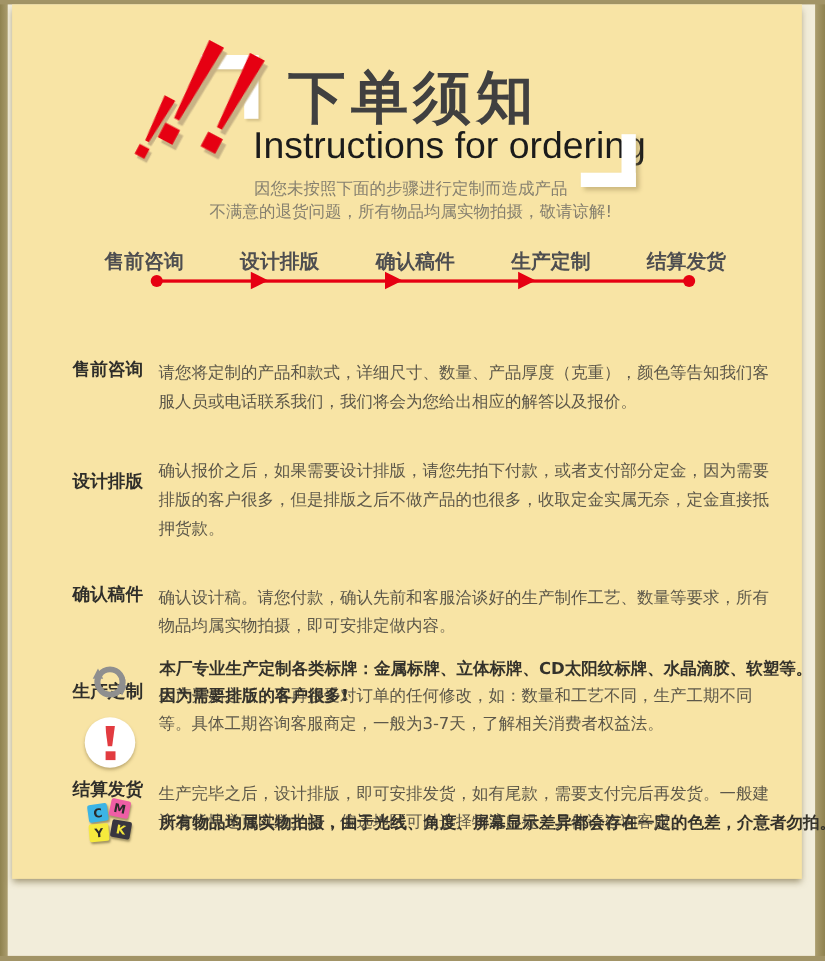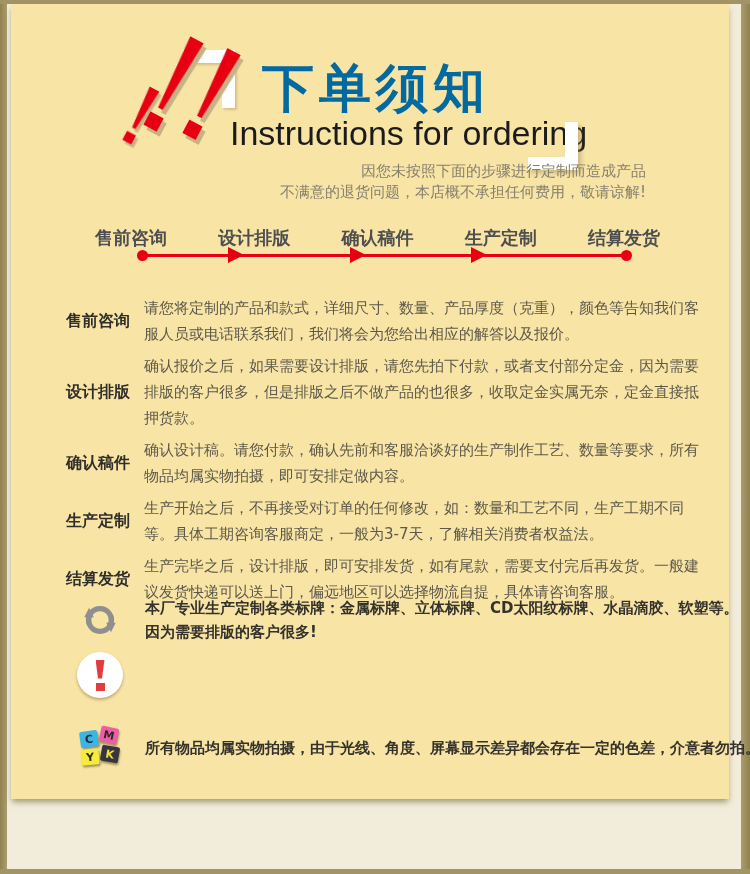--- a/index.html
+++ b/index.html
@@ -29,42 +29,42 @@
   .excl-bar { background:#e60012; clip-path:polygon(14% 0,86% 0,62% 100%,38% 100%); }
   .excl-dot { background:#e60012; margin:7px auto 0 auto; }
   .excl-1 { left:119px; top:70px; transform:rotate(28deg) scale(.72); }
   .excl-1 .excl-bar { width:21px; height:62px; } .excl-1 .excl-dot { width:14px; height:14px; }
   .excl-2 { left:152px; top:30px; transform:rotate(28deg); }
   .excl-2 .excl-bar { width:21px; height:78px; } .excl-2 .excl-dot { width:15px; height:15px; }
   .excl-3 { left:190px; top:42px; transform:rotate(28deg); }
   .excl-3 .excl-bar { width:21px; height:74px; } .excl-3 .excl-dot { width:15px; height:15px; }
 
   .title { position:absolute; left:251px; top:50px; font-size:52px; font-weight:bold;
-           color:#0369a1; letter-spacing:5px; white-space:nowrap; }
+           color:#404040; letter-spacing:5px; white-space:nowrap; }
   .subtitle { position:absolute; left:219px; top:110px; font-size:34px; color:#1b1b1b;
            font-family:"Liberation Sans", sans-serif; white-space:nowrap; }
-  .notice { position:absolute; left:90px; top:157px; width:545px; text-align:right;
+  .notice { position:absolute; left:90px; top:157px; width:545px; text-align:center;
            font-size:15px; line-height:21px; color:#86806f; }
 
   
   .flow-labels { position:absolute; left:84px; top:222px; width:565px; display:flex;
            justify-content:space-between; }
   .flow-labels span { font-size:18px; font-weight:bold; color:#4e4e50; white-space:nowrap; }
   .flow-line { position:absolute; left:129px; top:250px; width:488px; height:3px; background:#e60012; }
   .flow-dot { position:absolute; width:11px; height:11px; border-radius:50%; background:#e60012; top:246px; }
   .flow-dot.d1 { left:126px; } .flow-dot.d2 { left:610px; }
   .flow-arrow { position:absolute; top:243px; width:0; height:0;
            border-left:16px solid #e60012; border-top:8px solid transparent; border-bottom:8px solid transparent; }
   .flow-arrow.a1 { left:217px; } .flow-arrow.a2 { left:339px; } .flow-arrow.a3 { left:460px; }
 
   
   .sections { position:absolute; left:55px; top:291px; width:640px; }
   .section { display:flex; align-items:center; min-height:52px; margin-bottom:6px; }
   .s-label { width:78px; flex:0 0 78px; font-size:16px; font-weight:bold; color:#2f2e2a; }
-  .s-text { width:580px; font-size:15px; line-height:26px; color:#5d584a; }
+  .s-text { width:580px; font-size:15px; line-height:26px; color:#5d584a;margin-top:31px; }
 
   
   .note { position:absolute; left:55px; display:flex; align-items:center; }
   .note-icon-col { width:68px; flex:0 0 68px; display:flex; justify-content:center; align-items:center; }
   .note-text { margin-left:11px; font-size:15px; font-weight:bold; color:#34322b; }
   .note-line { white-space:nowrap; }
   .note-1 { top:592px;justify-content:space-between; } .note-1 .note-line { line-height:24px; }
   .note-2 { top:648px; } .note-2 .note-line { line-height:22px; }
   .note-3 { top:722px; } .note-3 .note-line { line-height:22px; }
 
@@ -105,21 +105,21 @@
     </div>
     <div class="excl excl-3">
       <div class="excl-bar"></div>
         <div class="excl-dot"></div>
     </div>
     <div class="title">下单须知</div>
     <div class="subtitle">Instructions for ordering</div>
     <div class="bracket-br"></div>
     <div class="notice">
       <div>因您未按照下面的步骤进行定制而造成产品</div>
-      <div>不满意的退货问题，本店概不承担任何费用，敬请谅解!</div>
+      <div>不满意的退货问题，所有物品均属实物拍摄，敬请谅解!</div>
     </div>
 
     <div class="flow-labels">
       <span>售前咨询</span>
       <span>设计排版</span>
       <span>确认稿件</span>
       <span>生产定制</span>
       <span>结算发货</span>
     </div>
     <div class="flow-line"></div>

